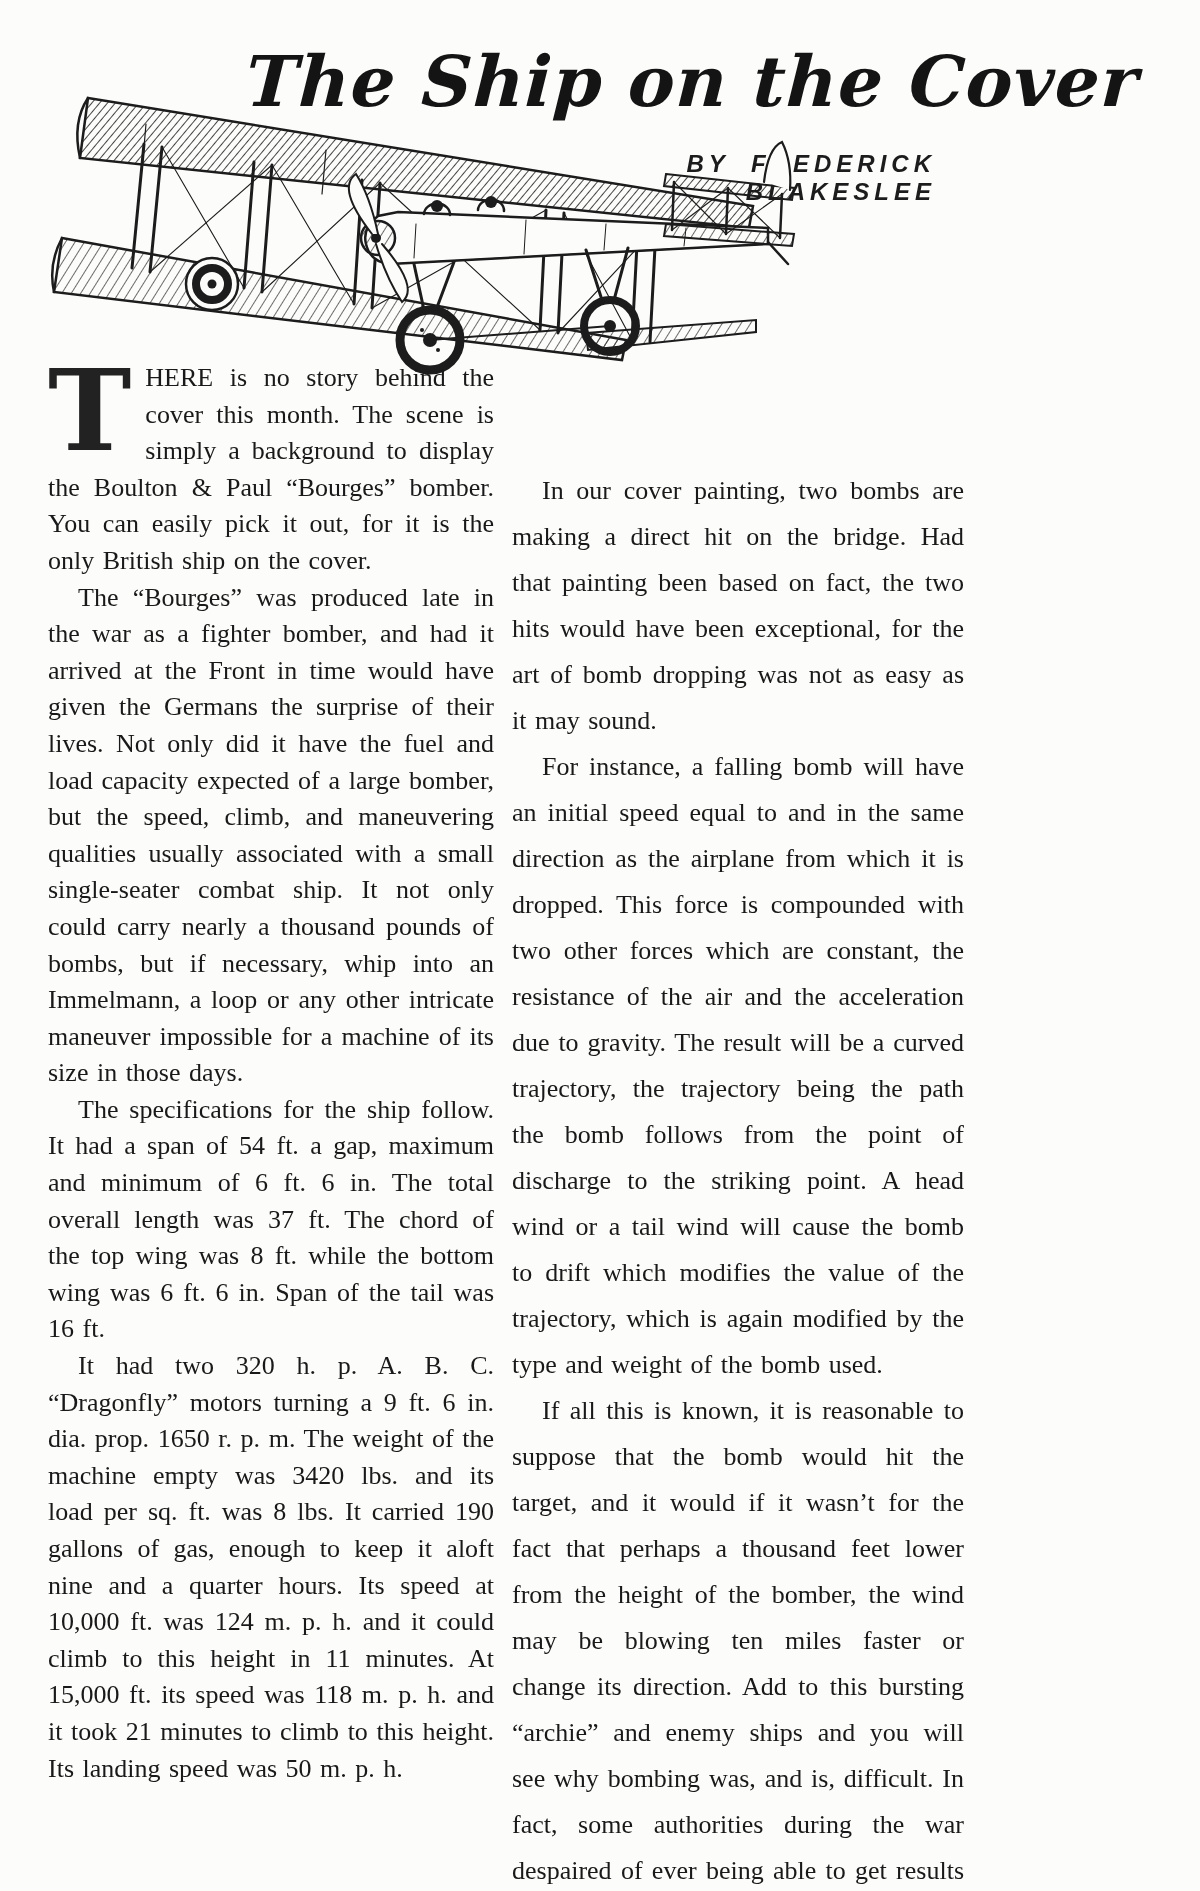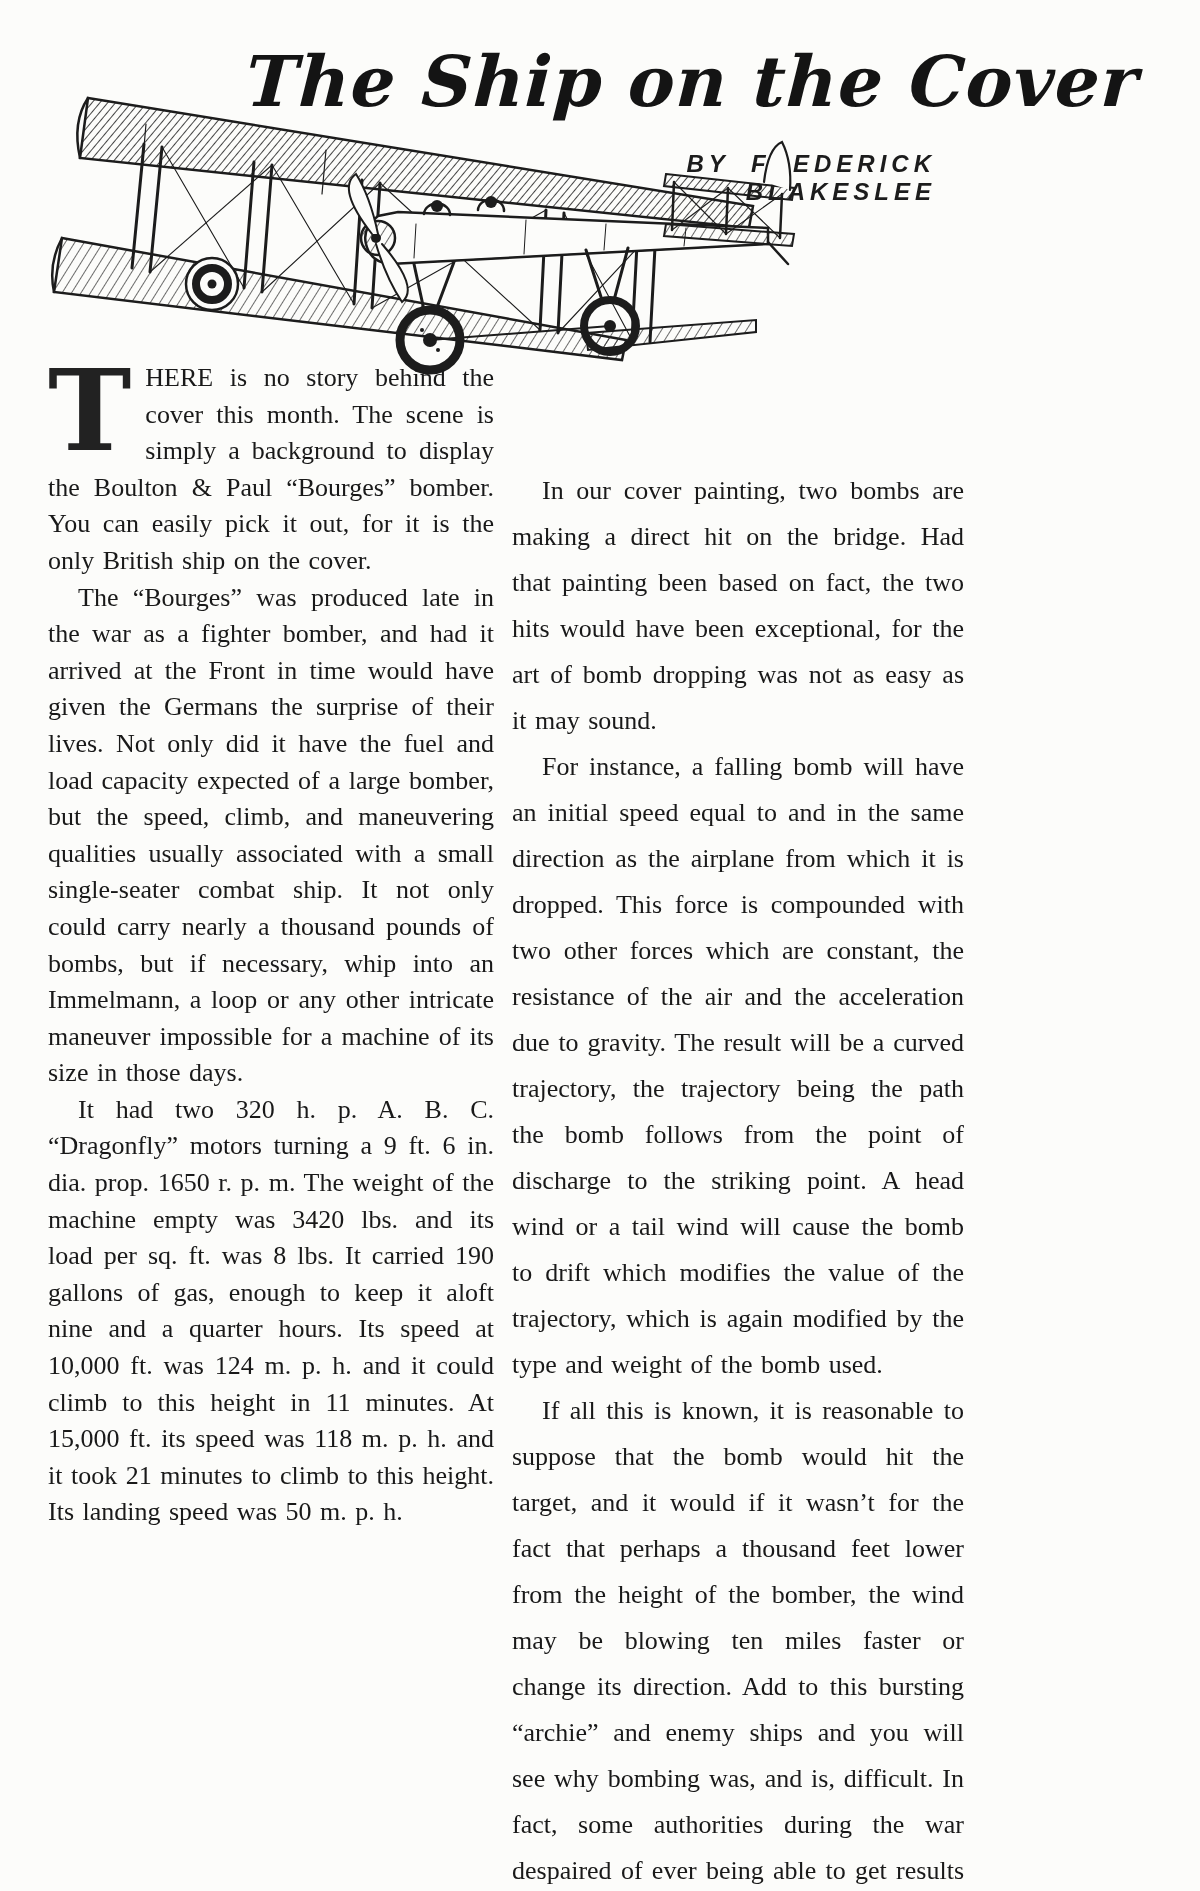--- a/index.html
+++ b/index.html
@@ -179,20 +179,21 @@
       <circle cx="584" cy="248" r="26" stroke-width="8"></circle>
       <circle cx="584" cy="248" r="6" fill="#1c1c1c" stroke="none"></circle>
       <line x1="404" y1="262" x2="584" y2="248" stroke-width="2"></line>
     </g>
   </svg>
 
   <main>
     <section class="col col-left">
       <p class="lead"><span class="dropcap">T</span><span>HERE is no story behind the cover this month.  The scene is simply a background to display the Boulton &amp; Paul “Bourges” bomber.  You can easily pick it out, for it is the only British ship on the cover.</span></p>
       <p>The “Bourges” was produced late in the war as a fighter bomber, and had it arrived at the Front in time would have given the Germans the surprise of their lives.  Not only did it have the fuel and load capacity expected of a large bomber, but the speed, climb, and maneuvering qualities usually associated with a small single-seater combat ship.  It not only could carry nearly a thousand pounds of bombs, but if necessary, whip into an Immelmann, a loop or any other intricate maneuver impossible for a machine of its size in those days.</p>
+      <p>The specifications for the ship follow.  It had a span of 54 ft. a gap, maximum and minimum of 6 ft. 6 in.  The total overall length was 37 ft.  The chord of the top wing was 8 ft. while the bottom wing was 6 ft. 6 in.  Span of the tail was 16 ft.</p>
       <p>It had two 320 h. p. A. B. C. “Dragonfly” motors turning a 9 ft. 6 in. dia. prop. 1650 r. p. m.  The weight of the machine empty was 3420 lbs. and its load per sq. ft. was 8 lbs.  It carried 190 gallons of gas, enough to keep it aloft nine and a quarter hours.  Its speed at 10,000 ft. was 124 m. p. h. and it could climb to this height in 11 minutes.  At 15,000 ft. its speed was 118 m. p. h. and it took 21 minutes to climb to this height.  Its landing speed was 50 m. p. h.</p>
     </section>
 
     <section class="col col-right">
       <p>In our cover painting, two bombs are making a direct hit on the bridge.  Had that painting been based on fact, the two hits would have been exceptional, for the art of bomb dropping was not as easy as it may sound.</p>
       <p>For instance, a falling bomb will have an initial speed equal to and in the same direction as the airplane from which it is dropped.  This force is compounded with two other forces which are constant, the resistance of the air and the acceleration due to gravity.  The result will be a curved trajectory, the trajectory being the path the bomb follows from the point of discharge to the striking point.  A head wind or a tail wind will cause the bomb to drift which modifies the value of the trajectory, which is again modified by the type and weight of the bomb used.</p>
       <p>If all this is known, it is reasonable to suppose that the bomb would hit the target, and it would if it wasn’t for the fact that perhaps a thousand feet lower from the height of the bomber, the wind may be blowing ten miles faster or change its direction.  Add to this bursting “archie” and enemy ships and you will see why bombing was, and is, difficult.  In fact, some authorities during the war despaired of ever being able to get results in aerial bombing comparable to the efforts made.</p>
     </section>
   </main>
 

